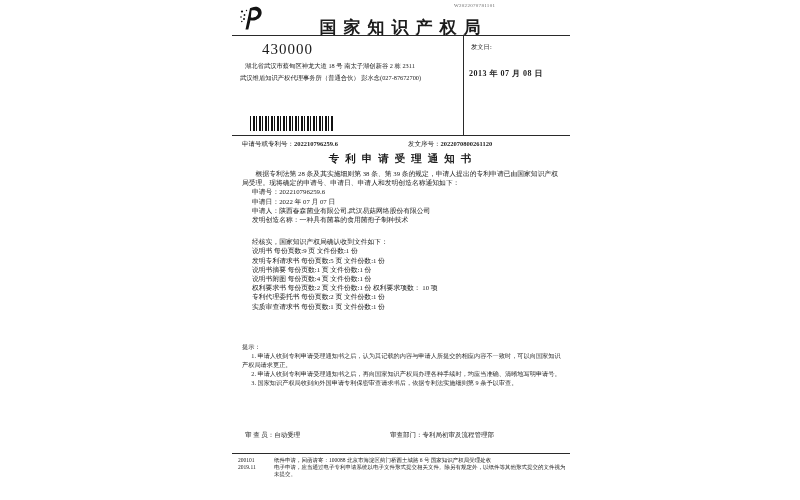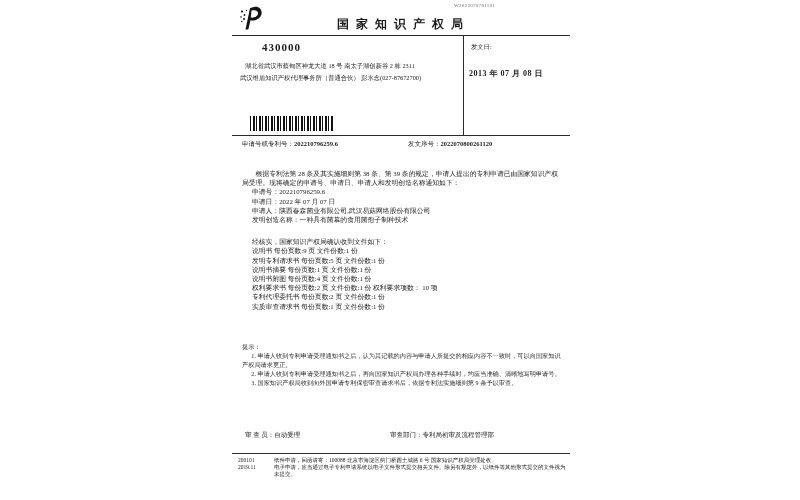--- a/index.html
+++ b/index.html
@@ -4,27 +4,27 @@
 <style>
   * { margin:0; padding:0; box-sizing:border-box; }
   html,body { background:#ffffff; }
   .page { position:relative; width:800px; height:500px; background:#ffffff; overflow:hidden;
           font-family:"Liberation Serif","DejaVu Serif",serif; color:#1c1c1c; }
   .doc { position:absolute; left:230px; top:0; width:340px; height:500px; }
 
   .top-code { position:absolute; left:224px; top:3px; font-size:5px; color:#6a6a6a; letter-spacing:.3px; }
   .logo { position:absolute; left:8px; top:5px; width:30px; height:27px; }
   .agency { position:absolute; left:0; top:16px; width:100%; text-align:center;
-            font-size:12px; font-weight:bold; letter-spacing:7px; padding-left:7px; }
+            font-size:17px; font-weight:bold; letter-spacing:7px; padding-left:7px; }
   .rule { position:absolute; left:2px; width:338px; border-top:1px solid #2a2a2a; height:0; }
   .rule-header { top:35px; }
   .rule-mid { top:135px; }
   .vline-date { position:absolute; left:233px; top:35px; height:100px; border-left:1px solid #2a2a2a; width:0; }
 
-  .postal { position:absolute; left:32px; top:41px; font-size:11px; font-weight:bold; letter-spacing:1px; }
+  .postal { position:absolute; left:32px; top:41px; font-size:15px; font-weight:normal; letter-spacing:1px; }
   .addr { position:absolute; font-size:6.3px; white-space:nowrap; }
   .addr1 { left:15px; top:62px; }
   .addr2 { left:10px; top:74px; }
 
   .date-label { position:absolute; left:241px; top:43px; font-size:6.3px; }
   .date-value { position:absolute; left:239px; top:68px; font-size:8px; font-weight:bold; letter-spacing:.5px; }
 
   .barcode { position:absolute; left:20px; top:116px; width:84px; height:15px;
              background:repeating-linear-gradient(90deg,#111 0 1px,#fff 1px 3px,#111 3px 5px,#fff 5px 6px); }
 
@@ -87,20 +87,21 @@
     <div class="date-value">2013 年 07 月 08 日</div>
 
     <div class="barcode"></div>
     <div class="rule rule-mid"></div>
 
     <div class="meta-row">
       <span class="meta-left"><span>申请号或专利号：</span><span class="num-bold">202210796259.6</span></span>
       <span class="meta-right"><span>发文序号：</span><span class="num-bold">2022070800261120</span></span>
     </div>
 
+    <div class="title">专利申请受理通知书</div>
 
     <div class="body">
       <p class="intro">根据专利法第 28 条及其实施细则第 38 条、第 39 条的规定，申请人提出的专利申请已由国家知识产权局受理。现将确定的申请号、申请日、申请人和发明创造名称通知如下：</p>
       <p class="field">申请号：202210796259.6</p>
       <p class="field">申请日：2022 年 07 月 07 日</p>
       <p class="field">申请人：陕西春森菌业有限公司,武汉易菇网络股份有限公司</p>
       <p class="field">发明创造名称：一种具有菌幕的食用菌孢子制种技术</p>
 
       <p class="confirm">经核实，国家知识产权局确认收到文件如下：</p>
       <p class="docline">说明书 每份页数:9 页 文件份数:1 份</p>

